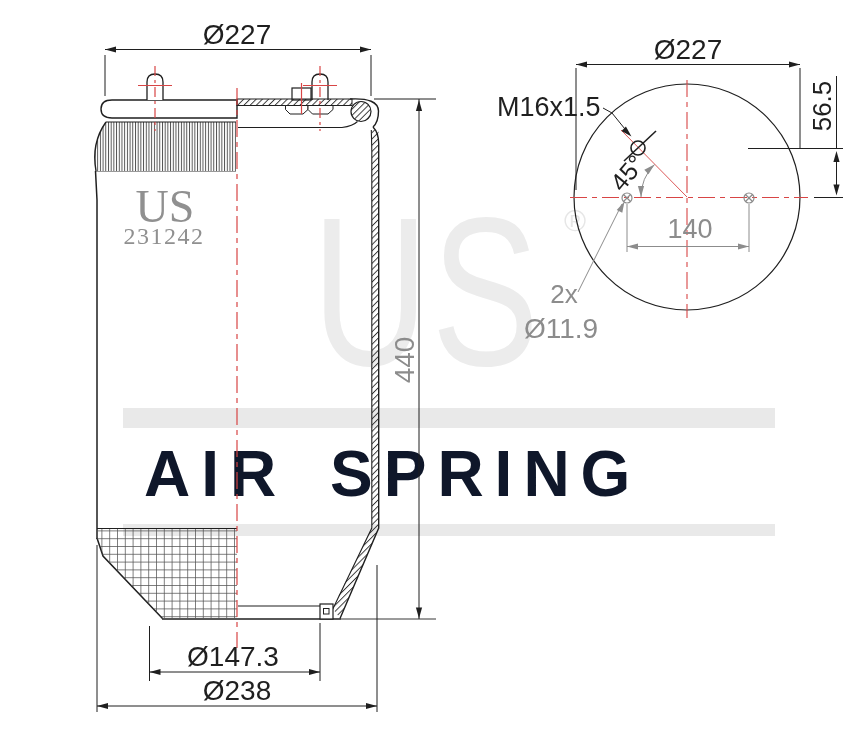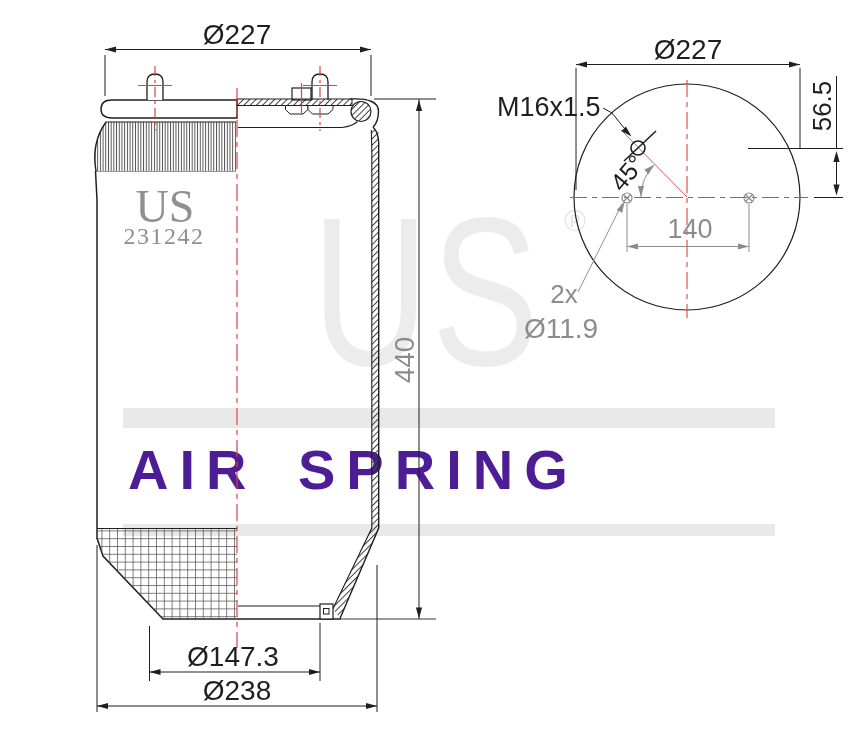--- a/index.html
+++ b/index.html
@@ -11,21 +11,21 @@
   .wm { position:absolute; z-index:1; }
   .wm-bar-top    { left:123px; top:408px; width:652px; height:20px; background:#e9e9e9; }
   .wm-bar-bottom { left:123px; top:524px; width:652px; height:12px; background:#e9e9e9; }
   .wm-us {
     left:312px; top:186px; font-size:212px; line-height:1; color:#ececec;
     font-weight:400; letter-spacing:4px; transform:scaleX(.76); transform-origin:left top;
     white-space:nowrap;
   }
   .wm-reg { left:564px; top:206px; font-size:30px; color:#e6e6e6; line-height:1; }
   .wm-tagline {
-    left:128px; top:442px; font-size:56px; font-weight:bold; color:#4c1d95;
+    left:144px; top:442px; font-size:64px; font-weight:bold; color:#0f172a;
     letter-spacing:11px; word-spacing:14px; line-height:1; white-space:nowrap;
   }
   
   svg.drawing { position:absolute; left:0; top:0; z-index:2; }
   .ln   { stroke:#1f1f1f; fill:none; }
   .lnf  { stroke:#1f1f1f; fill:#ffffff; }
   .gray { stroke:#8c8c8c; fill:none; }
   .red  { stroke:#d84545; fill:none; }
   .dash { stroke-dasharray:17 5 5 5; }
   .rdash{ stroke-dasharray:10 4 3 4; }

